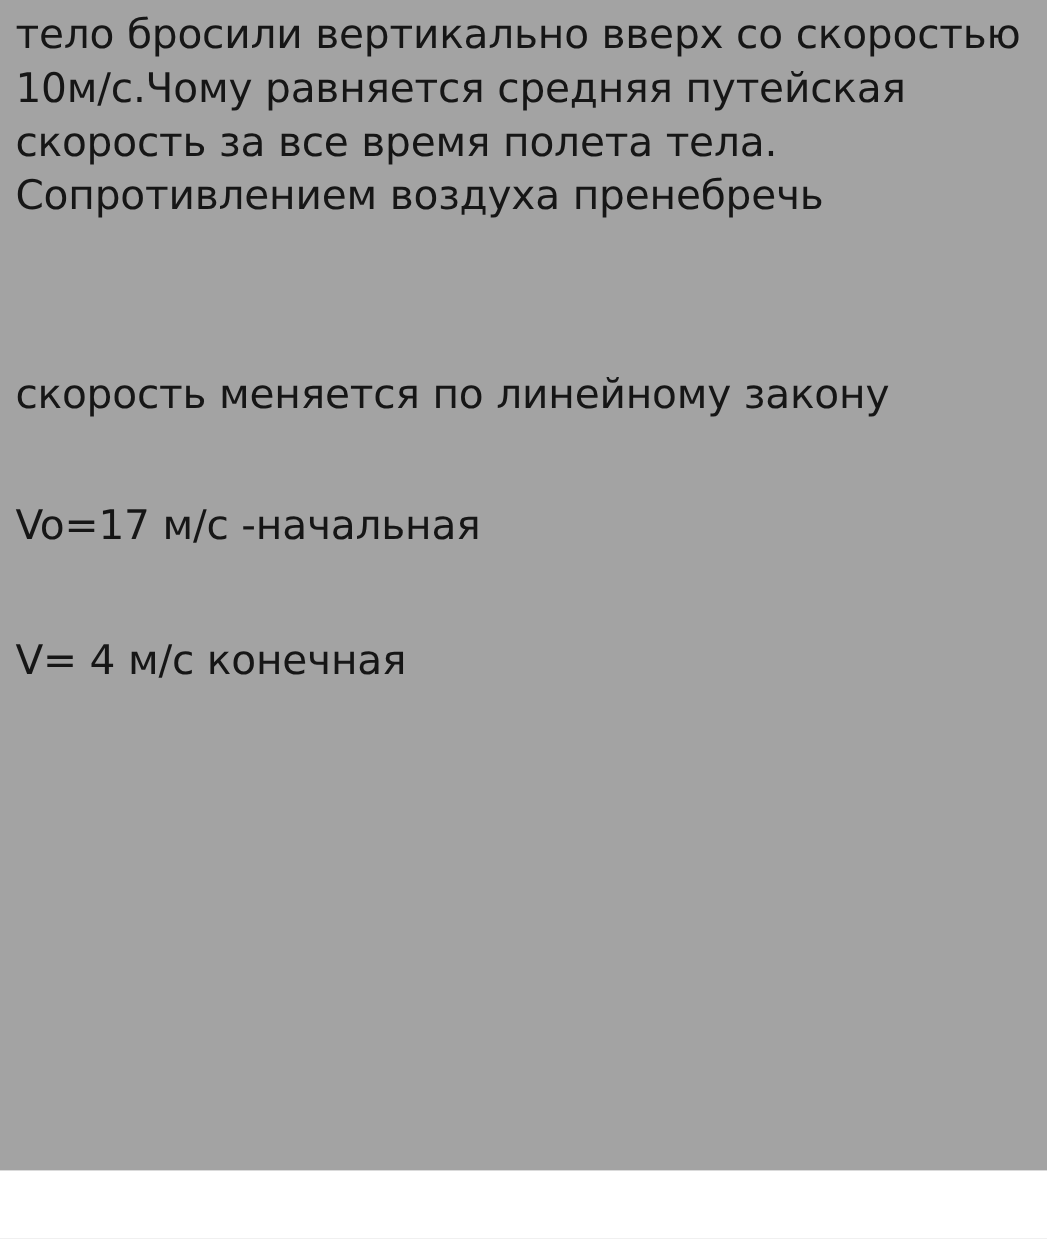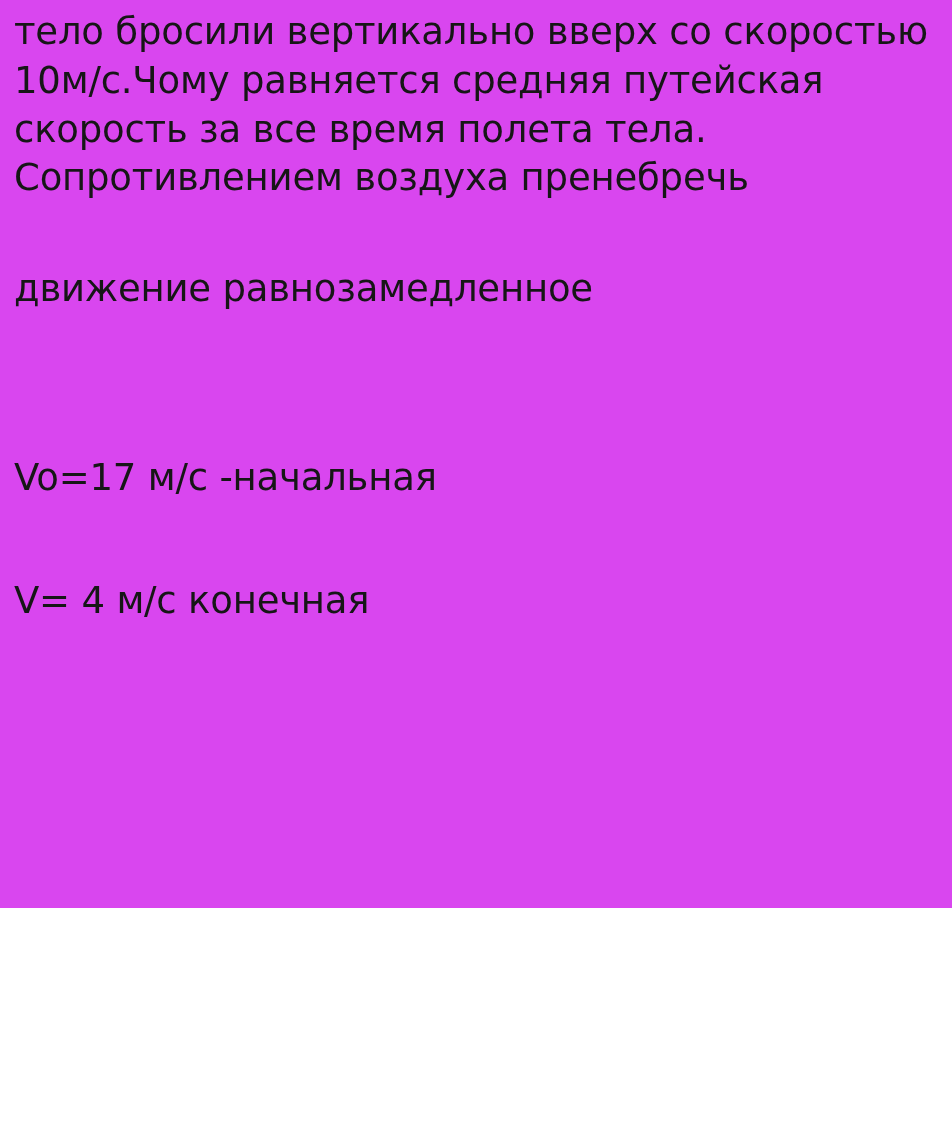--- a/index.html
+++ b/index.html
@@ -9,24 +9,24 @@
   }
   body {
     width: 952px;
     height: 1126px;
     font-family: "DejaVu Sans", sans-serif;
     color: #1a1a1a;
     overflow: hidden;
   }
   .page {
     width: 952px;
-    height: 908px;
+    height: 1064px;
     box-sizing: border-box;
     padding: 8px 14px 0 14px;
-    background: #d946ef;
+    background: #a3a3a3;
   }
   .block {
     font-size: 37px;
     line-height: 1.32;
     color: #161616;
     letter-spacing: -0.2px;
     white-space: pre-wrap;
     word-wrap: break-word;
   }
   .gap-md { height: 62px; }
@@ -35,24 +35,24 @@
 </style>
 </head>
 <body>
 
 <div class="page">
 
   <div class="block">тело бросили вертикально вверх со скоростью 10м/с.Чому равняется средняя путейская скорость за все время полета тела. Сопротивлением воздуха пренебречь</div>
 
   <div class="gap-md"></div>
 
-  <div class="block">движение равнозамедленное</div>
 
   <div class="gap-lg"></div>
 
+  <div class="block">скорость меняется по линейному закону</div>
 
   <div class="gap-lg"></div>
 
   <div class="block">Vo=17 м/с -начальная</div>
 
   <div class="gap-xl"></div>
 
   <div class="block">V= 4 м/с конечная</div>
 
   <div class="gap-xl"></div>

